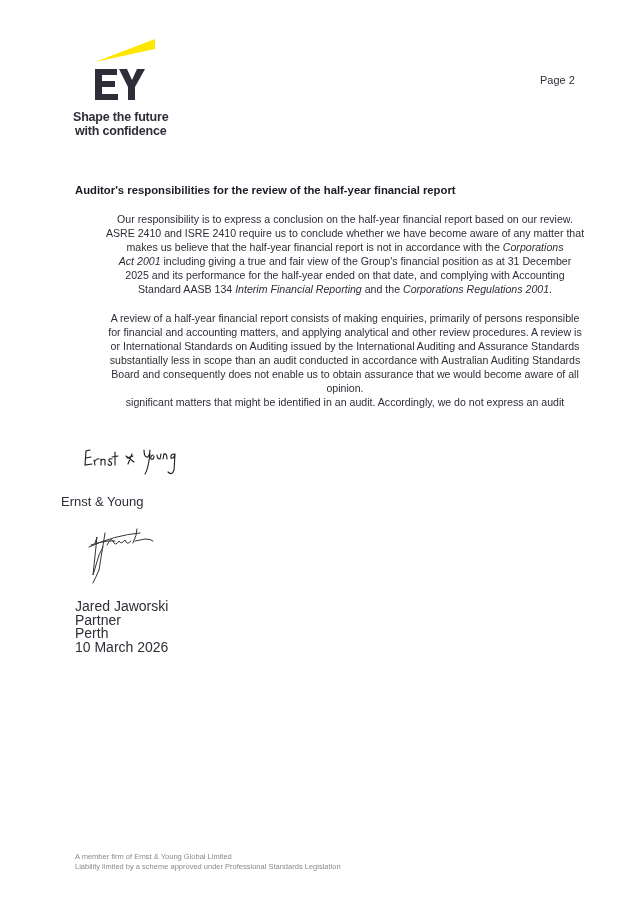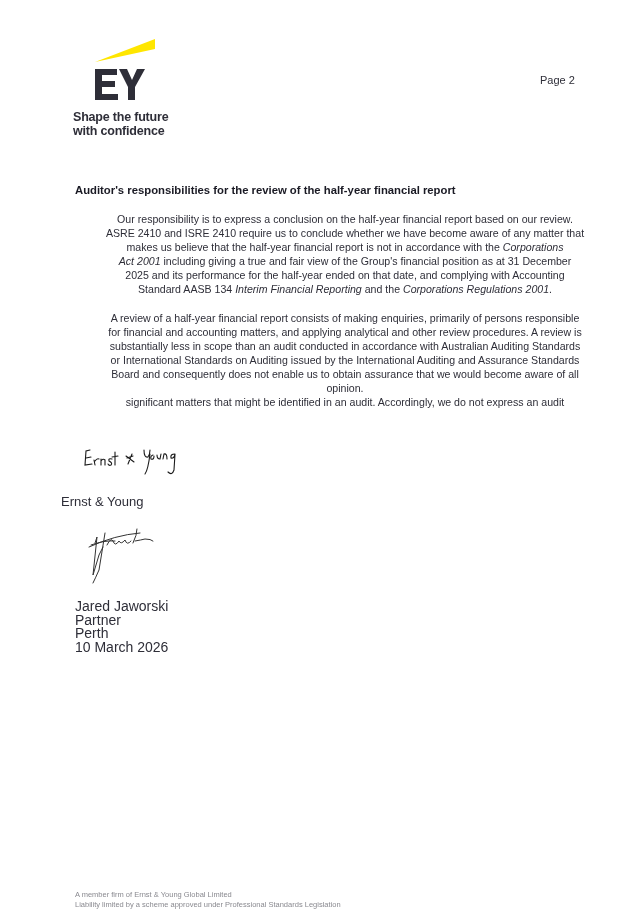--- a/index.html
+++ b/index.html
@@ -1,33 +1,33 @@
 <!DOCTYPE html>
 <html><head>
   <meta charset="utf-8">
   <style>
     html, body { margin: 0; padding: 0; background: #ffffff; }
     body { width: 642px; height: 909px; position: relative; overflow: hidden;
       font-family: "Liberation Sans", "DejaVu Sans", sans-serif; color: #2e2e38; }
     .logo { position: absolute; left: 73px; top: 37px; width: 100px; height: 100px; }
     .logo svg { position: absolute; left: 0; top: 0; }
     .tagline { position: absolute; left: 73px; top: 110px; font-size: 12.5px; font-weight: bold;
-      line-height: 14px; color: #2e2e38; letter-spacing: -0.2px; }
+      line-height: 14px; color: #2e2e38; letter-spacing: -0.2px; text-align: center; }
     .page-num { position: absolute; left: 540px; top: 74px; font-size: 11px; color: #2e2e38; }
     .heading { position: absolute; left: 75px; top: 184px; font-size: 11.3px; font-weight: bold; color: #1a1a24; }
     .para { position: absolute; left: 75px; width: 540px; font-size: 10.6px; line-height: 14px; color: #2e2e38; }
     .para .line { display: block; white-space: nowrap; text-align: center; }
     .p1 { top: 212px; }
     .p2 { top: 311px; }
     .sig1 { position: absolute; left: 82px; top: 440px; }
     .firm { position: absolute; left: 61px; top: 494px; font-size: 13px; text-align: center; }
     .sig2 { position: absolute; left: 85px; top: 525px; }
     .signer { position: absolute; left: 75px; top: 600px; font-size: 14px; line-height: 13.5px; }
     .signer div { display: block; }
-    .footer { position: absolute; left: 75px; top: 890px; font-size: 7.5px; line-height: 10px; color: #8a8a90; }
+    .footer { position: absolute; left: 75px; top: 852px; font-size: 7.5px; line-height: 10px; color: #8a8a90; }
   </style>
 </head>
 <body>
 
 <div class="logo">
   <svg width="100" height="72" viewBox="0 0 100 72">
     <polygon points="22,25 82,2 82,12" fill="#ffe600"></polygon>
 
     <polygon points="22,32 44,32 44,38 29,38 29,44 42,44 42,50 29,50 29,57 45,57 45,63 22,63" fill="#2e2e38"></polygon>
 
@@ -48,22 +48,22 @@
     <span class="line"><span>ASRE 2410 and ISRE 2410 require us to conclude whether we have become aware of any matter that</span></span>
     <span class="line"><span>makes us believe that the half-year financial report is not in accordance with the </span><i>Corporations</i></span>
     <span class="line"><i>Act 2001</i><span> including giving a true and fair view of the Group's financial position as at 31 December</span></span>
     <span class="line"><span>2025 and its performance for the half-year ended on that date, and complying with Accounting</span></span>
     <span class="line"><span>Standard AASB 134 </span><i>Interim Financial Reporting</i><span> and the </span><i>Corporations Regulations 2001</i><span>.</span></span>
   </div>
 
 <div class="para p2">
   <span class="line">A review of a half-year financial report consists of making enquiries, primarily of persons responsible</span>
   <span class="line">for financial and accounting matters, and applying analytical and other review procedures. A review is</span>
+  <span class="line">or International Standards on Auditing issued by the International Auditing and Assurance Standards</span>
   <span class="line">substantially less in scope than an audit conducted in accordance with Australian Auditing Standards</span>
-  <span class="line">or International Standards on Auditing issued by the International Auditing and Assurance Standards</span>
   <span class="line">Board and consequently does not enable us to obtain assurance that we would become aware of all</span>
   <span class="line">opinion.</span>
   <span class="line">significant matters that might be identified in an audit. Accordingly, we do not express an audit</span>
 </div>
 
 <div class="sig1">
   <svg width="100" height="40" viewBox="0 0 100 40">
     <g fill="none" stroke="#1a1a1a" stroke-width="1.1" stroke-linecap="round">
       <path d="M8,10 L4,11 L3,25 L10,24 M4,18 L9,17"></path>
       <path d="M12,20 L13,25 M13,21 Q15,18 17,19"></path>

